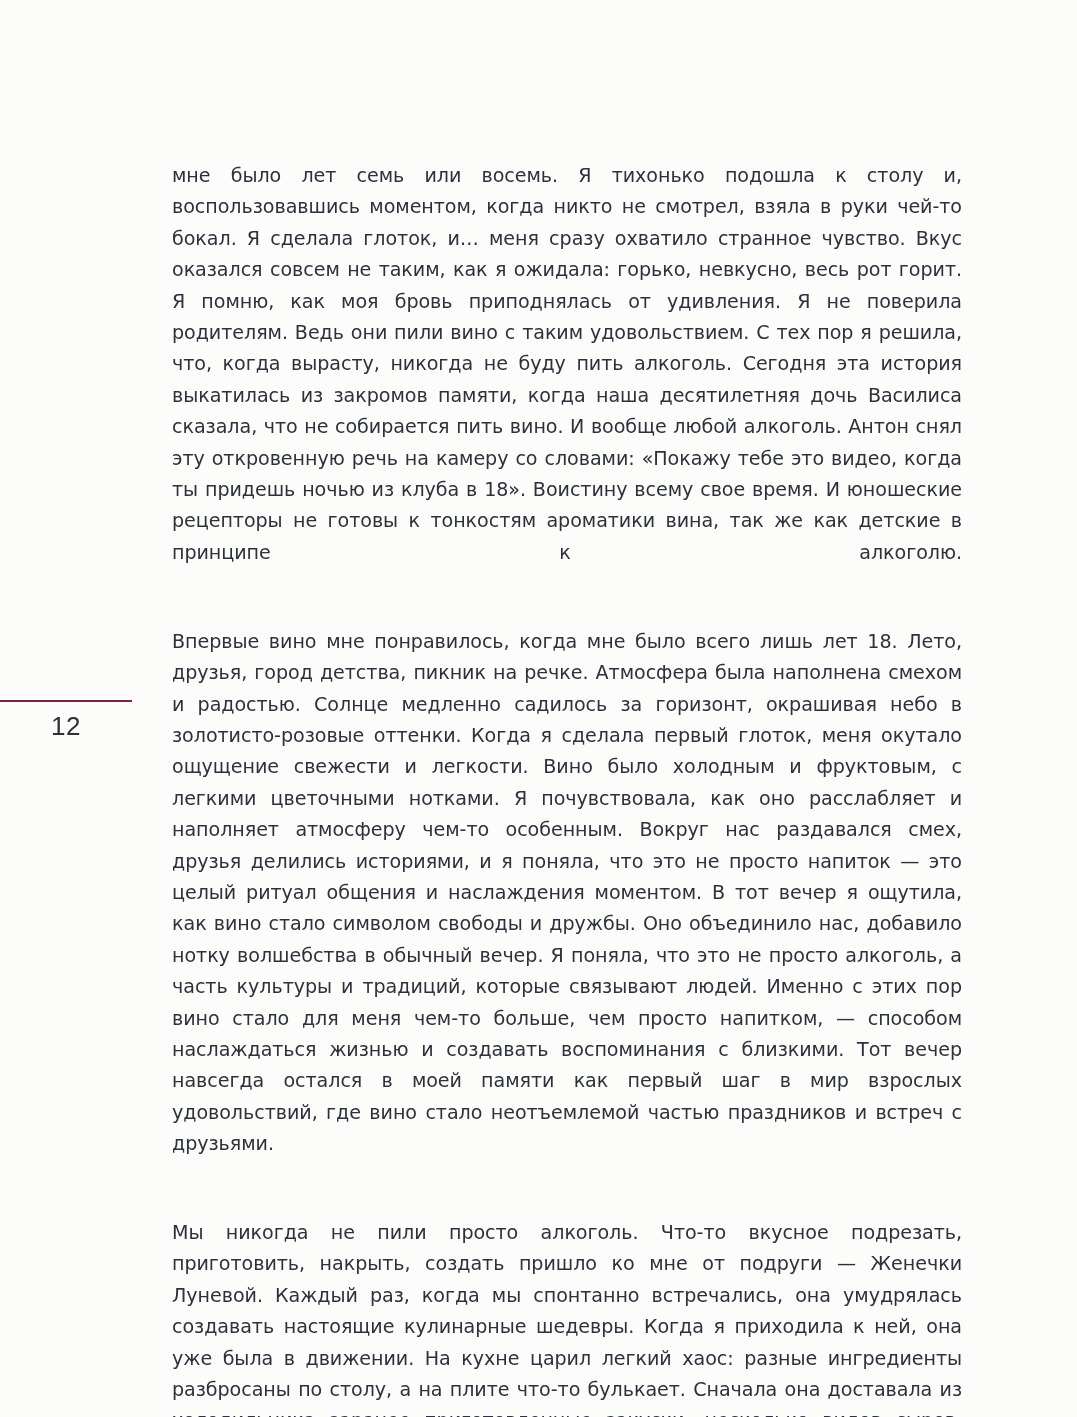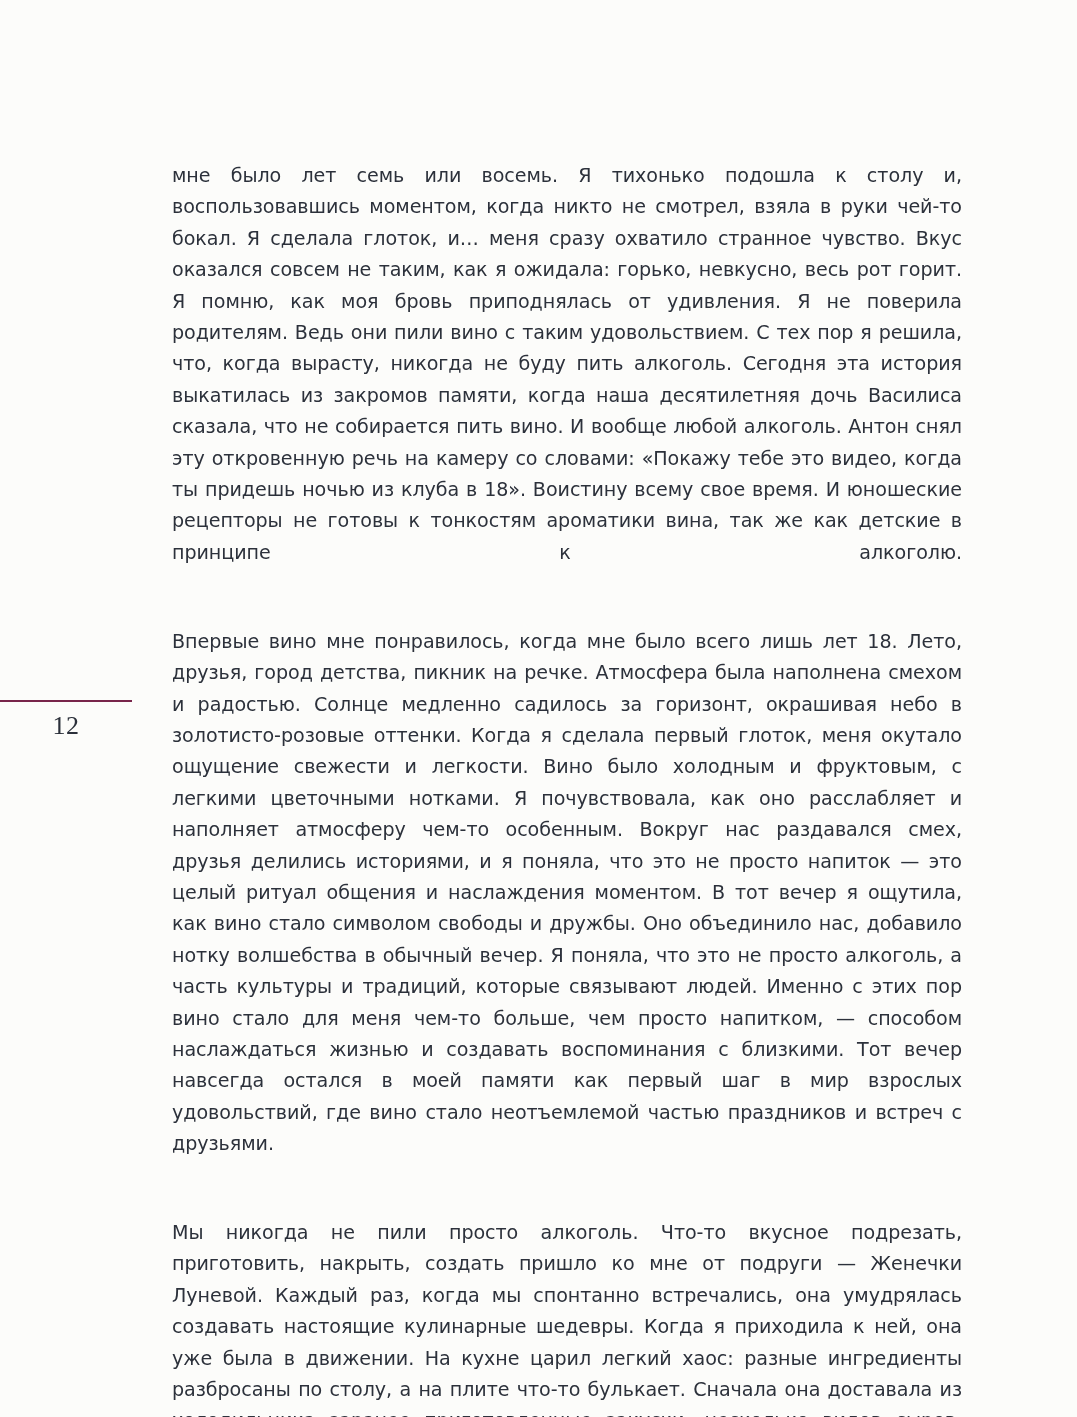--- a/index.html
+++ b/index.html
@@ -29,21 +29,21 @@
     width: 132px;
     text-align: center;
   }
   .folio-rule {
     width: 132px;
     height: 1.6px;
     background: #78254a;
     margin: 0;
   }
   .folio-number {
-    font-family: Liberation Serif, serif;
+    font-family: Liberation Sans, sans-serif;
     font-size: 26px;
     color: #2b303a;
     line-height: 1;
     padding-top: 11px;
     letter-spacing: 0.5px;
   }
 
   
   .textcol {
     position: absolute;

